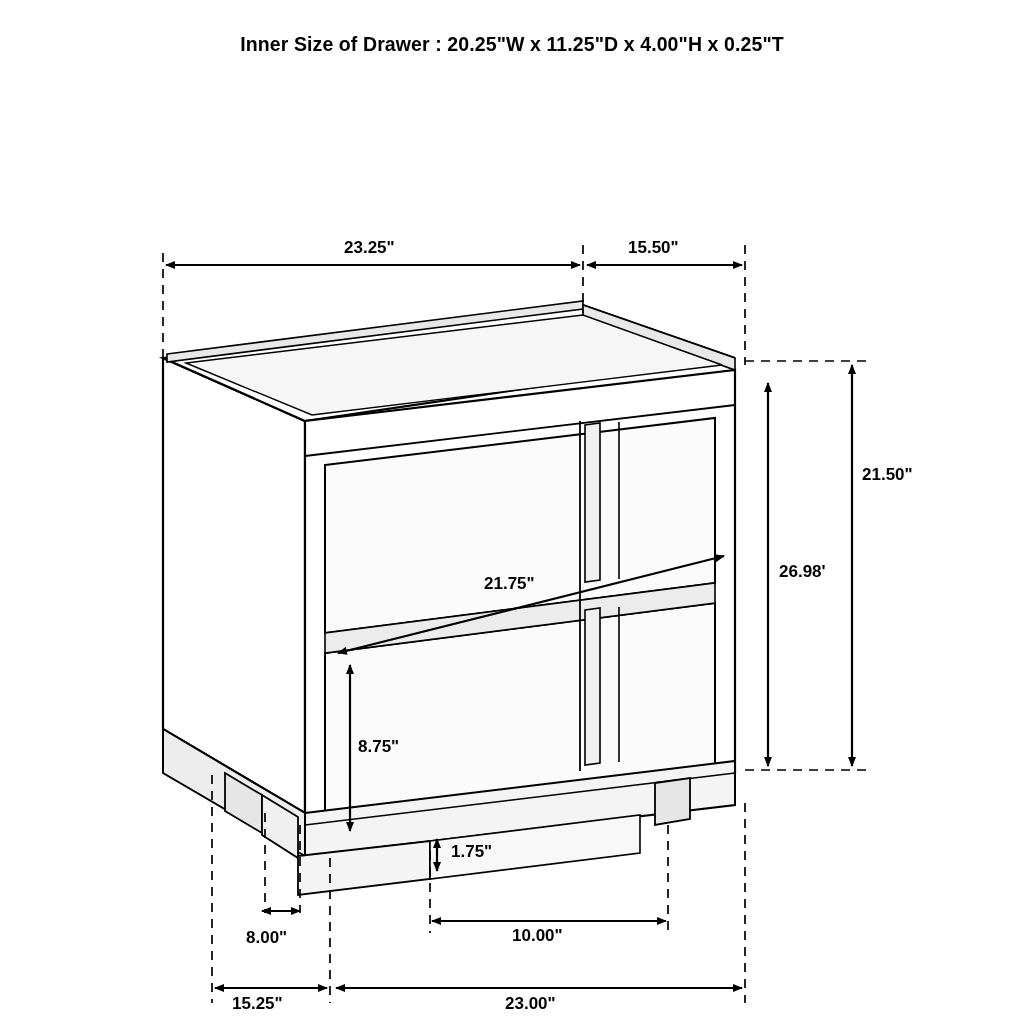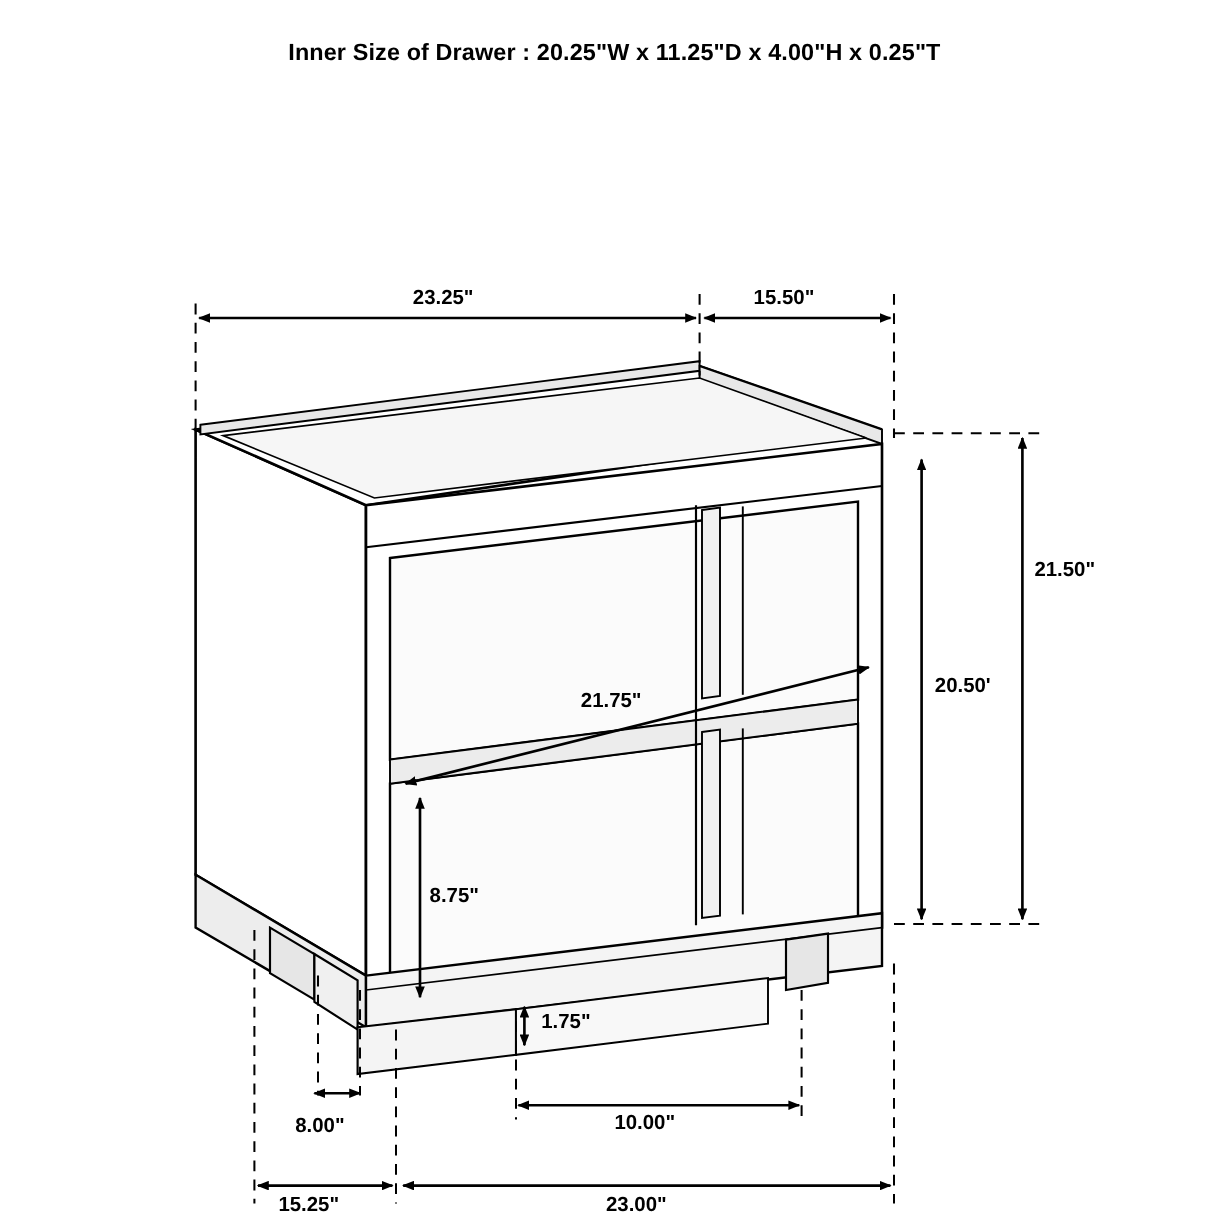--- a/index.html
+++ b/index.html
@@ -137,21 +137,21 @@
     <line x1="432" y1="908" x2="666" y2="908" stroke="#000" stroke-width="2.2" marker-start="url(#arrTail)" marker-end="url(#arrHead)"></line>
 
     <line x1="215" y1="975" x2="327" y2="975" stroke="#000" stroke-width="2.2" marker-start="url(#arrTail)" marker-end="url(#arrHead)"></line>
 
     <line x1="336" y1="975" x2="742" y2="975" stroke="#000" stroke-width="2.2" marker-start="url(#arrTail)" marker-end="url(#arrHead)"></line>
   </svg>
 
   <div class="dimlabel" style="left:344px; top:225px;">23.25"</div>
   <div class="dimlabel" style="left:628px; top:225px;">15.50"</div>
   <div class="dimlabel" style="left:862px; top:452px;">21.50"</div>
-  <div class="dimlabel" style="left:779px; top:549px;">20.50'</div>
+  <div class="dimlabel" style="left:779px; top:549px;">26.98'</div>
   <div class="dimlabel" style="left:484px; top:561px;">21.75"</div>
   <div class="dimlabel" style="left:358px; top:724px;">8.75"</div>
   <div class="dimlabel" style="left:451px; top:829px;">1.75"</div>
   <div class="dimlabel" style="left:246px; top:915px;">8.00"</div>
   <div class="dimlabel" style="left:512px; top:913px;">10.00"</div>
   <div class="dimlabel" style="left:232px; top:981px;">15.25"</div>
   <div class="dimlabel" style="left:505px; top:981px;">23.00"</div>
 
 </div>
 

